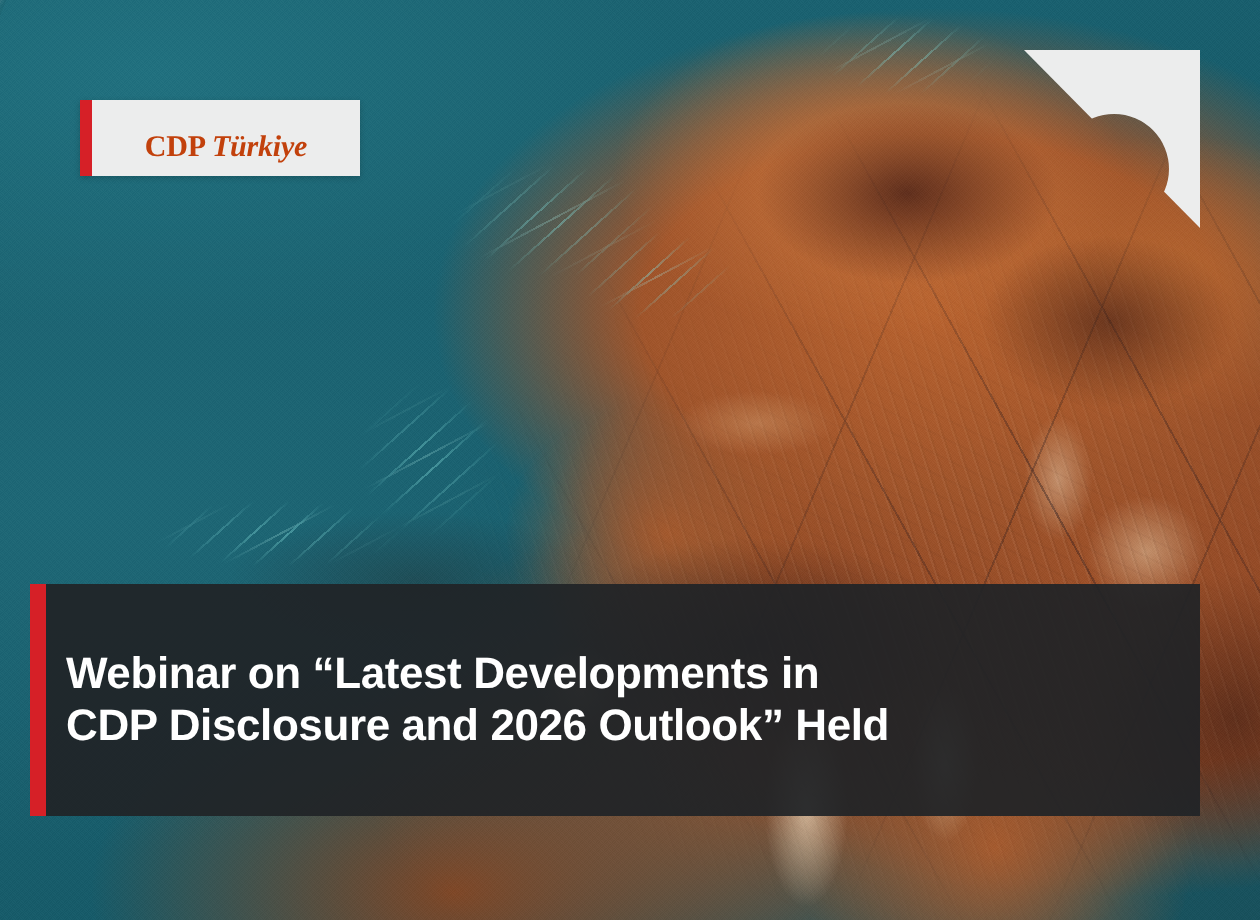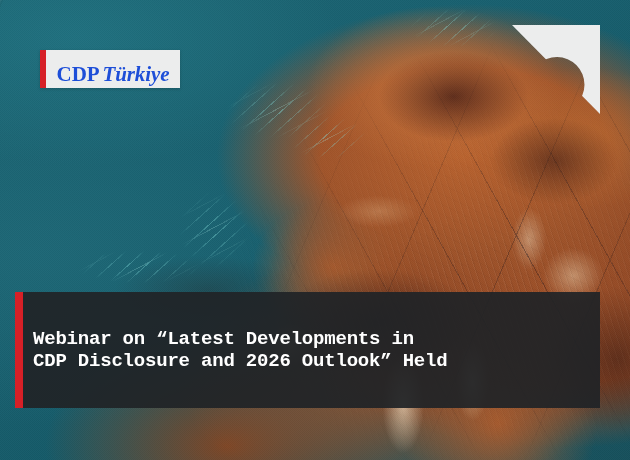--- a/index.html
+++ b/index.html
@@ -146,23 +146,23 @@
   #logo-plate {
     flex: 1 1 auto;
     background: #eceded;
     display: flex;
     align-items: center;
     justify-content: center;
     padding-bottom: 1px;
   }
   #logo-wordmark {
     font-family: "Liberation Serif", "DejaVu Serif", serif;
-    font-size: 21px;
+    font-size: 15px;
     line-height: 1;
-    color: #1d4ed8;
+    color: #c2410c;
     white-space: nowrap;
     letter-spacing: -0.1px;
     margin-top: 12px;
   }
   #logo-wordmark .wm-cdp { font-weight: 700; }
   #logo-wordmark .wm-tr  { font-weight: 700; font-style: italic; margin-left: 3px; }
 
   
   #logo-mark {
     position: absolute;
@@ -192,22 +192,22 @@
     flex: 1 1 auto;
     background: rgba(32,35,39,0.93);
     display: flex;
     align-items: center;
     padding: 0 16px 0 10px;
     box-sizing: border-box;
   }
   #title-heading {
     margin: 0;
     color: #ffffff;
-    font-family: Liberation Mono, monospace;
-    font-size: 19px;
+    font-family: Liberation Sans, sans-serif;
+    font-size: 22px;
     font-weight: 700;
     line-height: 1.16;
     letter-spacing: -0.2px;
     text-rendering: optimizeLegibility;
   }
 </style>
 </head>
 <body>
 
 <div id="card">

